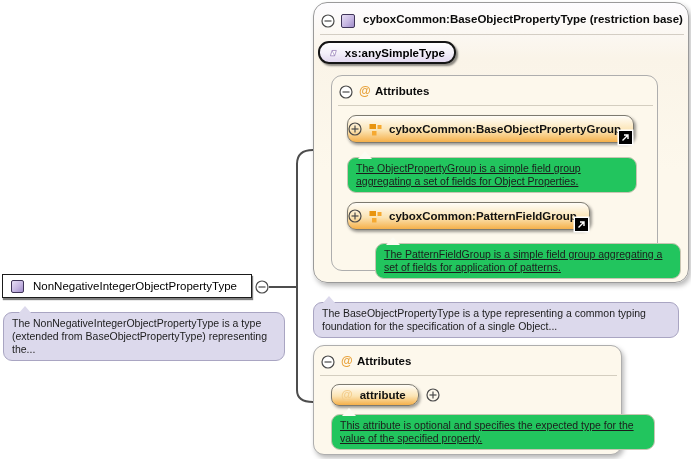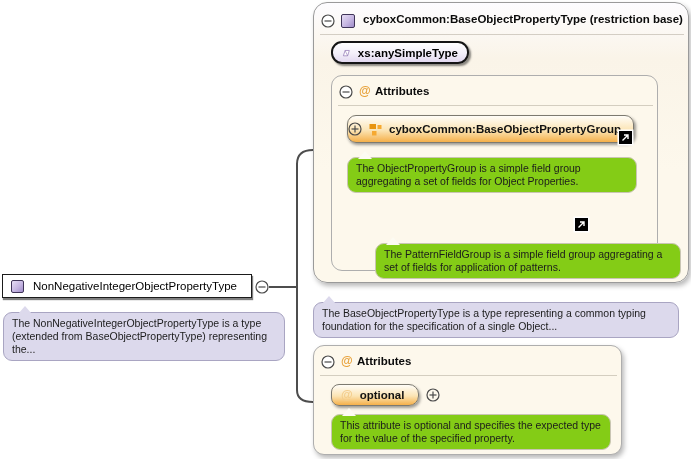--- a/index.html
+++ b/index.html
@@ -32,21 +32,21 @@
   .bubble {
     position:absolute; background:#dcd9ec; border:1px solid #a9a5c2;
     border-radius:9px; color:#1c1c1c; font-size:10.5px; line-height:13px;
     padding:4px 8px 4px 8px;
   }
   .bubble .ptr {
     position:absolute; top:-7px; width:0; height:0;
     border-left:7px solid transparent; border-right:7px solid transparent;
     border-bottom:8px solid #dcd9ec;
   }
-  .bubble.cream { background:#84cc16; border-color:#c9c5b3; }
+  .bubble.cream { background:#22c55e; border-color:#c9c5b3;text-decoration:underline; }
   .bubble.cream .ptr { border-bottom-color:#fdfbf2; }
 
   
   .bigbox {
     position:absolute; left:313px; top:2px; width:376px; height:281px;
     border:1.5px solid #9a9a9a; border-radius:14px;
     background:linear-gradient(180deg,#fdfcff 0%,#faf4e8 20%,#fdf8ec 60%,#fdf8ec 100%);
     box-shadow:2px 3px 5px rgba(0,0,0,0.28);
   }
   .section-header { position:absolute; display:flex; align-items:center; gap:8px;
@@ -76,21 +76,21 @@
   .grp-icon { width:13px; height:13px; flex:0 0 13px; }
 
   .link-icon {
     position:absolute; width:13px; height:13px; background:#000; cursor:pointer;
     box-shadow:0 0 0 1.5px #ffffff;
   }
   .link-icon svg { display:block; }
 
   
   .purple-pill {
-    position:absolute; left:17px; top:38px; height:23px; width:138px;
+    position:absolute; left:4px; top:38px; height:23px; width:138px;
     border:2px solid #151515; border-radius:11px;
     background:linear-gradient(180deg,#ffffff 0%,#f3eff9 55%,#e3d9f0 100%);
     box-shadow:2px 2px 2px rgba(0,0,0,0.45);
     display:flex; align-items:center; gap:8px; padding:0 9px;
     font-size:11.5px; font-weight:bold; color:#000; cursor:pointer;
   }
 </style>
 </head>
 <body>
 
@@ -165,20 +165,35 @@
       <div class="link-icon" style="left:287px; top:55px;">
         <svg width="13" height="13" viewBox="0 0 13 13">
           <path d="M3.5 9.5 L9 4 M5 4 H9 V8" fill="none" stroke="#ffffff" stroke-width="1.4"></path>
         </svg>
       </div>
       <div class="bubble cream" style="left:15px; top:81px; width:290px;">
         <span class="ptr" style="left:10px;"></span>
         <span>The ObjectPropertyGroup is a simple field group aggregating a set of fields for Object Properties.</span>
       </div>
 
+      <div class="orange-pill" style="left:15px; top:126px; width:243px;">
+        <span class="inline-toggle">
+          <svg width="14" height="14" viewBox="0 0 14 14">
+            <circle cx="7" cy="7" r="6" fill="none" stroke="#4a4a4a" stroke-width="1.2"></circle>
+            <line x1="3.5" y1="7" x2="10.5" y2="7" stroke="#4a4a4a" stroke-width="1.2"></line>
+            <line x1="7" y1="3.5" x2="7" y2="10.5" stroke="#4a4a4a" stroke-width="1.2"></line>
+          </svg>
+        </span>
+        <svg class="grp-icon" viewBox="0 0 13 13">
+          <rect x="0.5" y="1" width="6.5" height="5" fill="#e8940f"></rect>
+          <rect x="8.5" y="2" width="4" height="4" fill="#f6a930"></rect>
+          <rect x="3" y="8" width="4.5" height="4.5" fill="#f6a930"></rect>
+        </svg>
+        <span>cyboxCommon:PatternFieldGroup</span>
+      </div>
       <div class="link-icon" style="left:243px; top:142px;">
         <svg width="13" height="13" viewBox="0 0 13 13">
           <path d="M3.5 9.5 L9 4 M5 4 H9 V8" fill="none" stroke="#ffffff" stroke-width="1.4"></path>
         </svg>
       </div>
       <div class="bubble cream" style="left:15px; top:167px; width:306px;margin-left:28px;">
         <span class="ptr" style="left:10px;"></span>
         <span>The PatternFieldGroup is a simple field group aggregating a set of fields for application of patterns.</span>
       </div>
     </div>
@@ -195,29 +210,29 @@
         <circle cx="7" cy="7" r="6" fill="#ffffff" stroke="#4a4a4a" stroke-width="1.2"></circle>
         <line x1="3.5" y1="7" x2="10.5" y2="7" stroke="#4a4a4a" stroke-width="1.2"></line>
       </svg>
     </div>
     <span class="at-glyph" style="position:absolute; left:27px; top:8px;">@</span>
     <div class="section-header" style="left:43px; top:9px;">Attributes</div>
     <div class="sep" style="left:6px; top:29px; width:297px;"></div>
 
     <div class="orange-pill small" style="left:17px; top:38px; width:88px;">
       <span class="at-glyph pale">@</span>
-      <span>optional</span>
+      <span>attribute</span>
     </div>
     <div class="toggle" style="left:112px; top:42px;">
       <svg width="14" height="14" viewBox="0 0 14 14">
         <circle cx="7" cy="7" r="6" fill="none" stroke="#4a4a4a" stroke-width="1.2"></circle>
         <line x1="3.5" y1="7" x2="10.5" y2="7" stroke="#4a4a4a" stroke-width="1.2"></line>
         <line x1="7" y1="3.5" x2="7" y2="10.5" stroke="#4a4a4a" stroke-width="1.2"></line>
       </svg>
     </div>
 
-    <div class="bubble cream" style="left:17px; top:68px; width:280px;">
+    <div class="bubble cream" style="left:17px; top:68px; width:324px;">
       <span class="ptr" style="left:10px;"></span>
       <span>This attribute is optional and specifies the expected type for the value of the specified property.</span>
     </div>
   </div>
 
 </div>
 
 </body></html>

